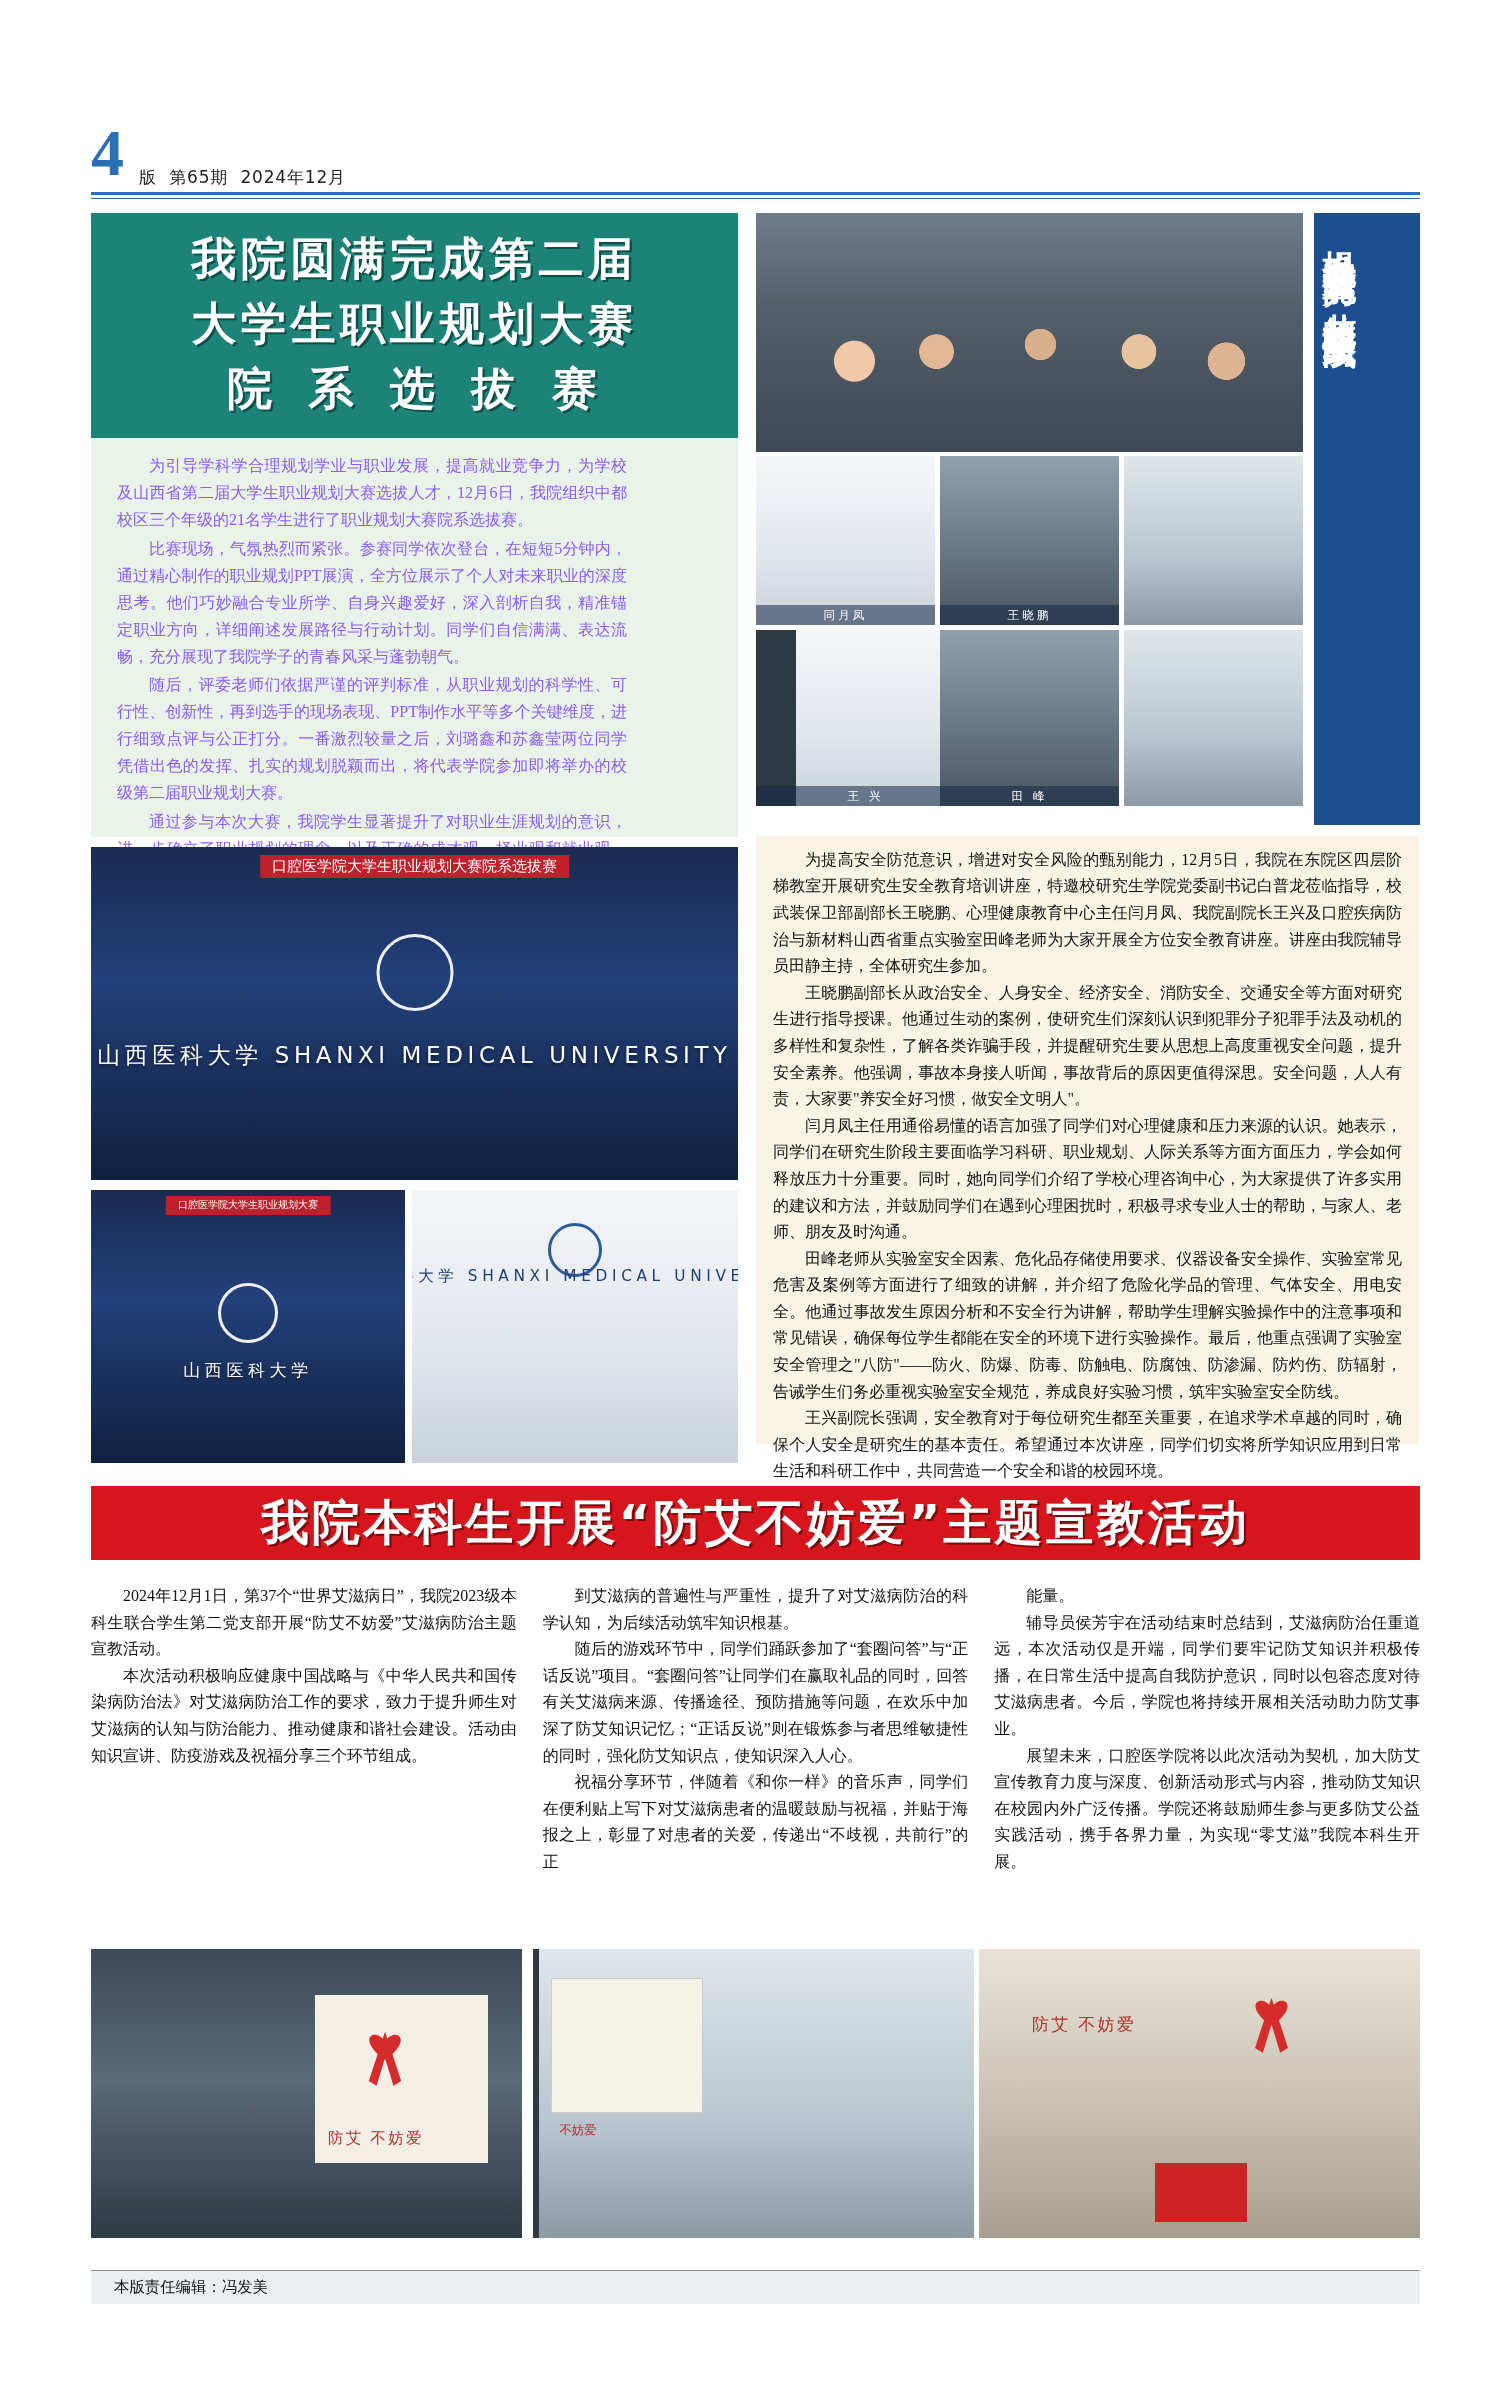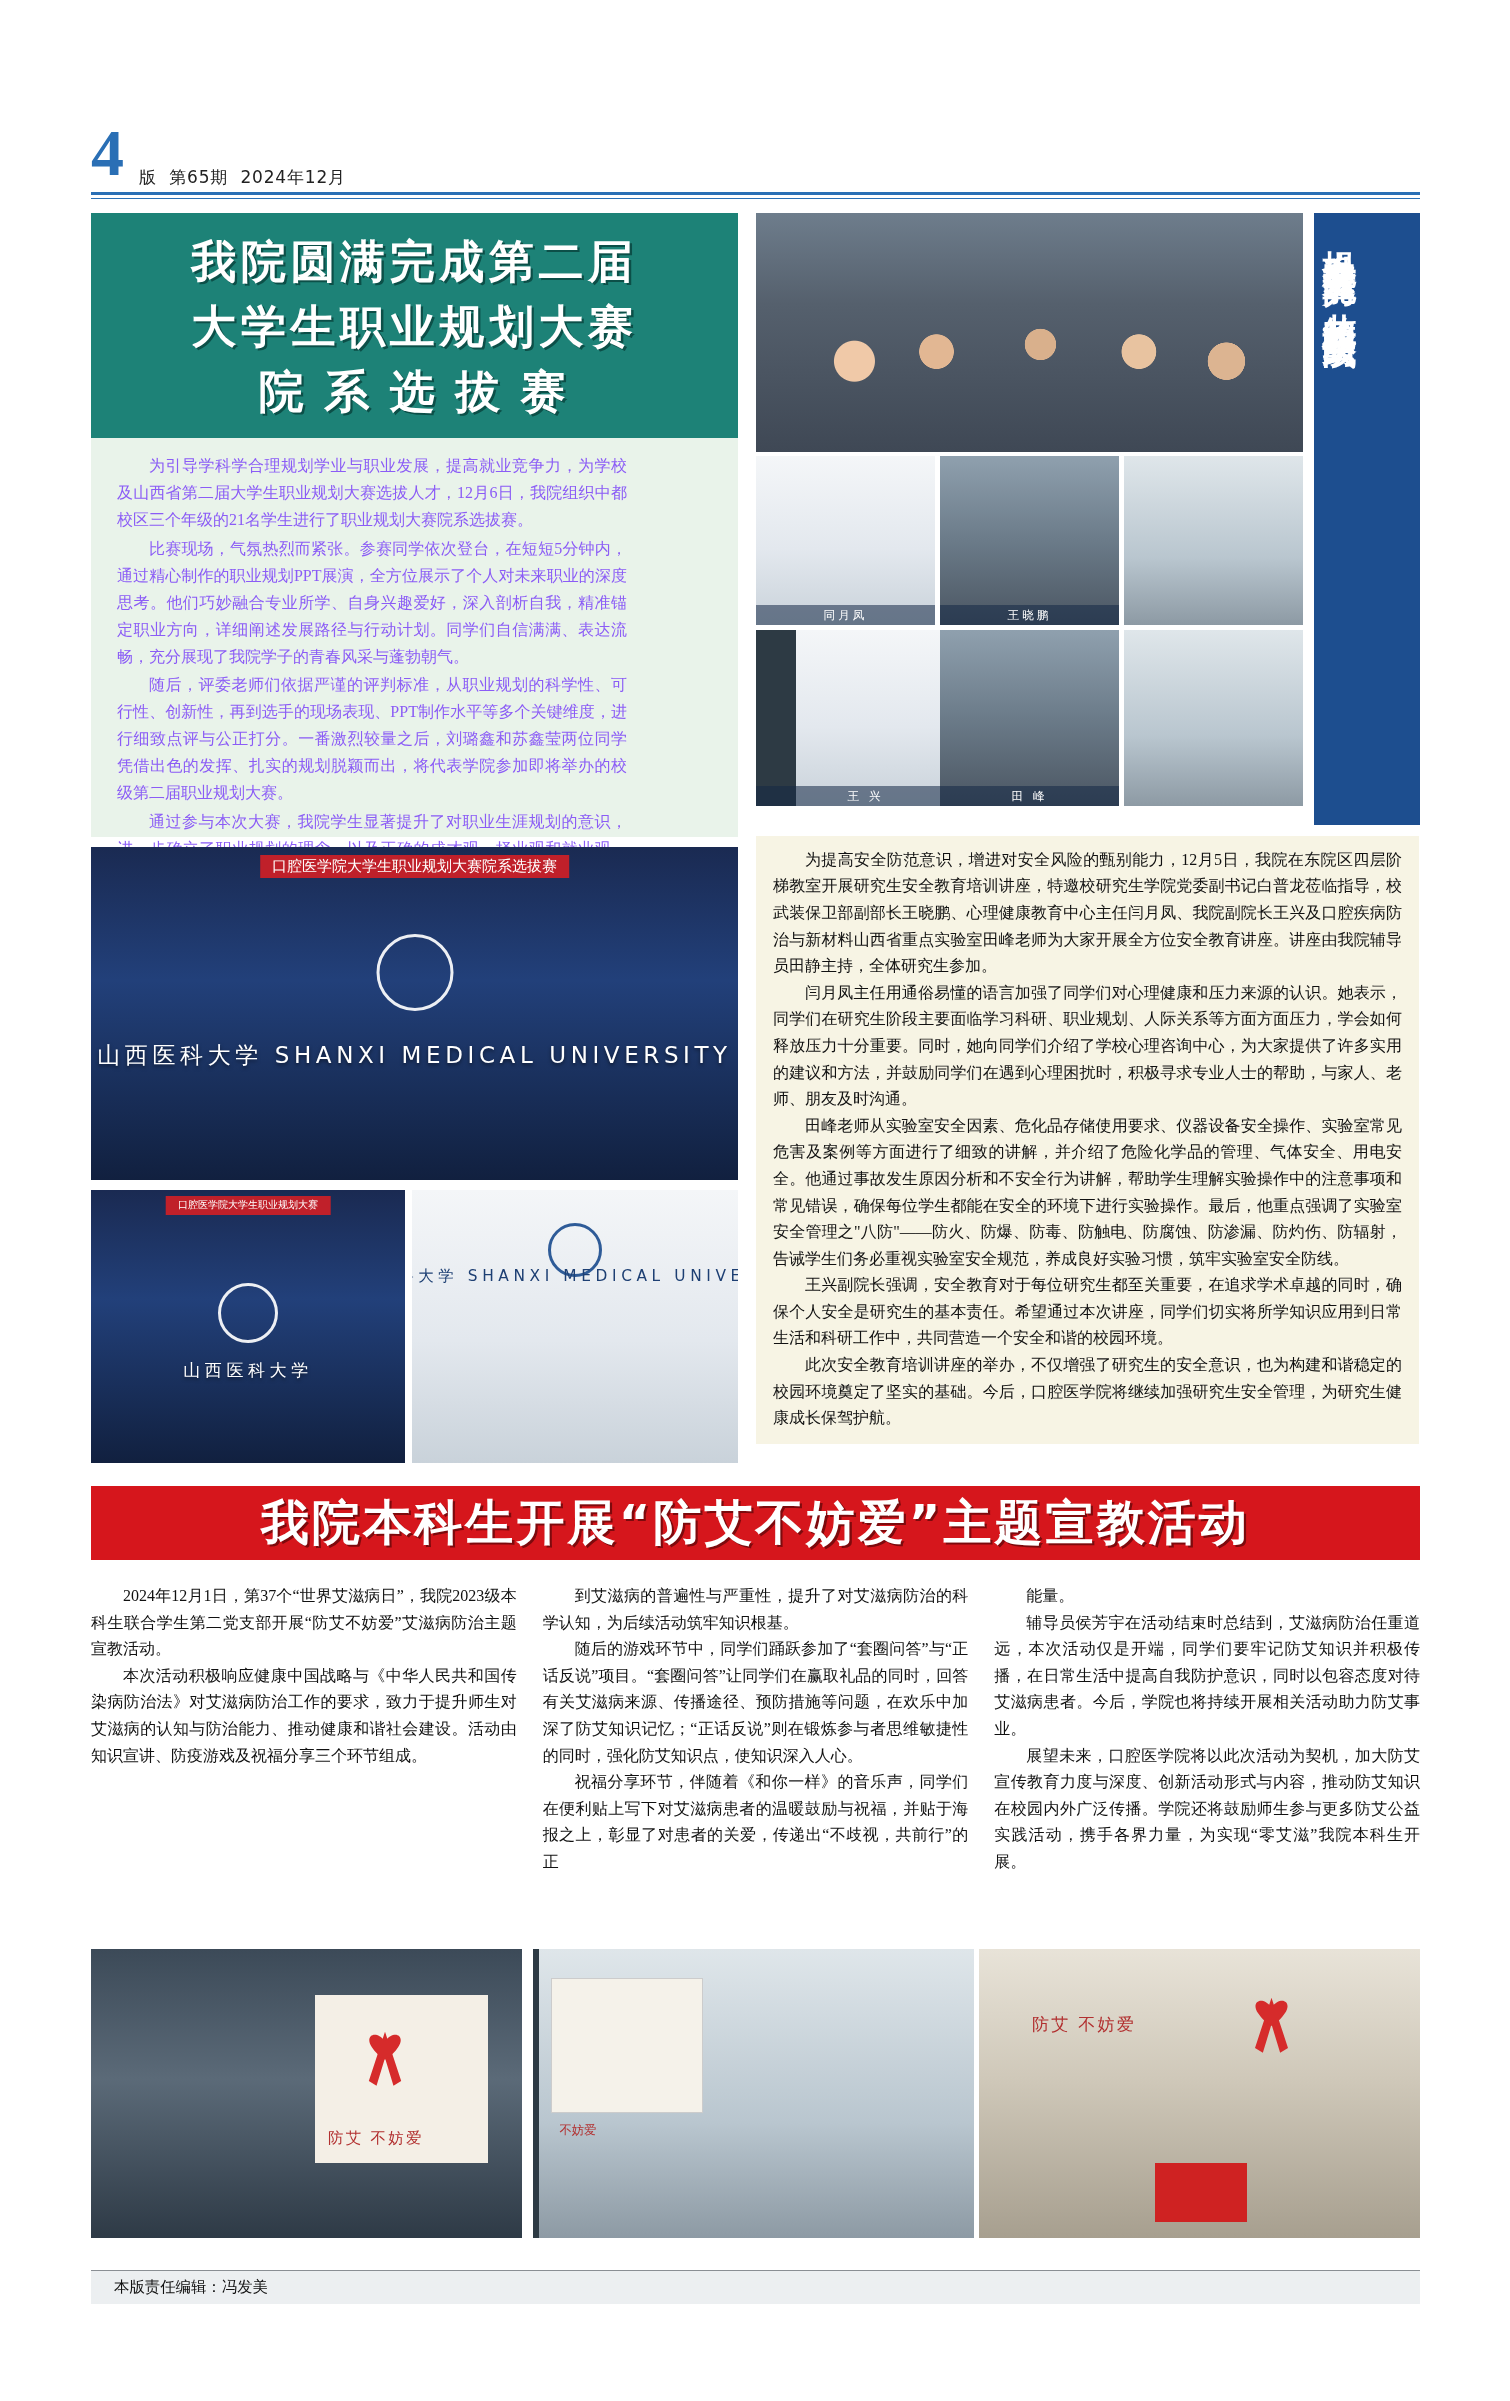--- a/index.html
+++ b/index.html
@@ -26,21 +26,21 @@
     position:absolute;overflow:hidden;background:#2d3a44;
   }
 
   
   .art1{position:absolute;left:91px;top:213px;width:647px;height:624px;background:#e9f3ea;}
   .art1-head{
     position:absolute;left:0;top:0;width:647px;height:225px;background:#1d8277;
     box-sizing:border-box;padding:17px 23px 0 23px;text-align:center;
   }
   .art1-head .l{
-    font-family:Liberation Serif, serif;font-weight:700;
+    font-family:Liberation Mono, monospace;font-weight:700;
     color:#fff;font-size:45px;line-height:65px;letter-spacing:4.6px;
     text-shadow:2.3px 2.3px 0 #0c4f48;
   }
   .art1-body{
     position:absolute;left:0;top:225px;width:562px;
     box-sizing:border-box;padding:14px 26px 7.7px 26px;
     font-size:16px;line-height:27px;color:#8b5cf6;text-align:justify;
   }
   .art1-body p{margin:0 0 1.5px 0;text-indent:2em;}
 
@@ -228,20 +228,21 @@
     </div>
   </div>
 
   <div class="vstrip">
     <div class="vt">提升安全处置能力，共筑校园安全防线</div>
     <div class="vt small">我院开展研究生安全教育培训讲座</div>
   </div>
 
   <div class="art2">
     <p>为提高安全防范意识，增进对安全风险的甄别能力，12月5日，我院在东院区四层阶梯教室开展研究生安全教育培训讲座，特邀校研究生学院党委副书记白普龙莅临指导，校武装保卫部副部长王晓鹏、心理健康教育中心主任闫月凤、我院副院长王兴及口腔疾病防治与新材料山西省重点实验室田峰老师为大家开展全方位安全教育讲座。讲座由我院辅导员田静主持，全体研究生参加。</p>
+    <p>王晓鹏副部长从政治安全、人身安全、经济安全、消防安全、交通安全等方面对研究生进行指导授课。他通过生动的案例，使研究生们深刻认识到犯罪分子犯罪手法及动机的多样性和复杂性，了解各类诈骗手段，并提醒研究生要从思想上高度重视安全问题，提升安全素养。他强调，事故本身接人听闻，事故背后的原因更值得深思。安全问题，人人有责，大家要"养安全好习惯，做安全文明人"。</p>
     <p>闫月凤主任用通俗易懂的语言加强了同学们对心理健康和压力来源的认识。她表示，同学们在研究生阶段主要面临学习科研、职业规划、人际关系等方面方面压力，学会如何释放压力十分重要。同时，她向同学们介绍了学校心理咨询中心，为大家提供了许多实用的建议和方法，并鼓励同学们在遇到心理困扰时，积极寻求专业人士的帮助，与家人、老师、朋友及时沟通。</p>
     <p>田峰老师从实验室安全因素、危化品存储使用要求、仪器设备安全操作、实验室常见危害及案例等方面进行了细致的讲解，并介绍了危险化学品的管理、气体安全、用电安全。他通过事故发生原因分析和不安全行为讲解，帮助学生理解实验操作中的注意事项和常见错误，确保每位学生都能在安全的环境下进行实验操作。最后，他重点强调了实验室安全管理之"八防"——防火、防爆、防毒、防触电、防腐蚀、防渗漏、防灼伤、防辐射，告诫学生们务必重视实验室安全规范，养成良好实验习惯，筑牢实验室安全防线。</p>
     <p>王兴副院长强调，安全教育对于每位研究生都至关重要，在追求学术卓越的同时，确保个人安全是研究生的基本责任。希望通过本次讲座，同学们切实将所学知识应用到日常生活和科研工作中，共同营造一个安全和谐的校园环境。</p>
     <p>此次安全教育培训讲座的举办，不仅增强了研究生的安全意识，也为构建和谐稳定的校园环境奠定了坚实的基础。今后，口腔医学院将继续加强研究生安全管理，为研究生健康成长保驾护航。</p>
   </div>
 
   <div class="photo ph-stage">
     <div class="fill-stage"></div>
     <div class="redcap" style="top:7.7px;">口腔医学院大学生职业规划大赛院系选拔赛</div>
     <div class="uni-logo"></div>

